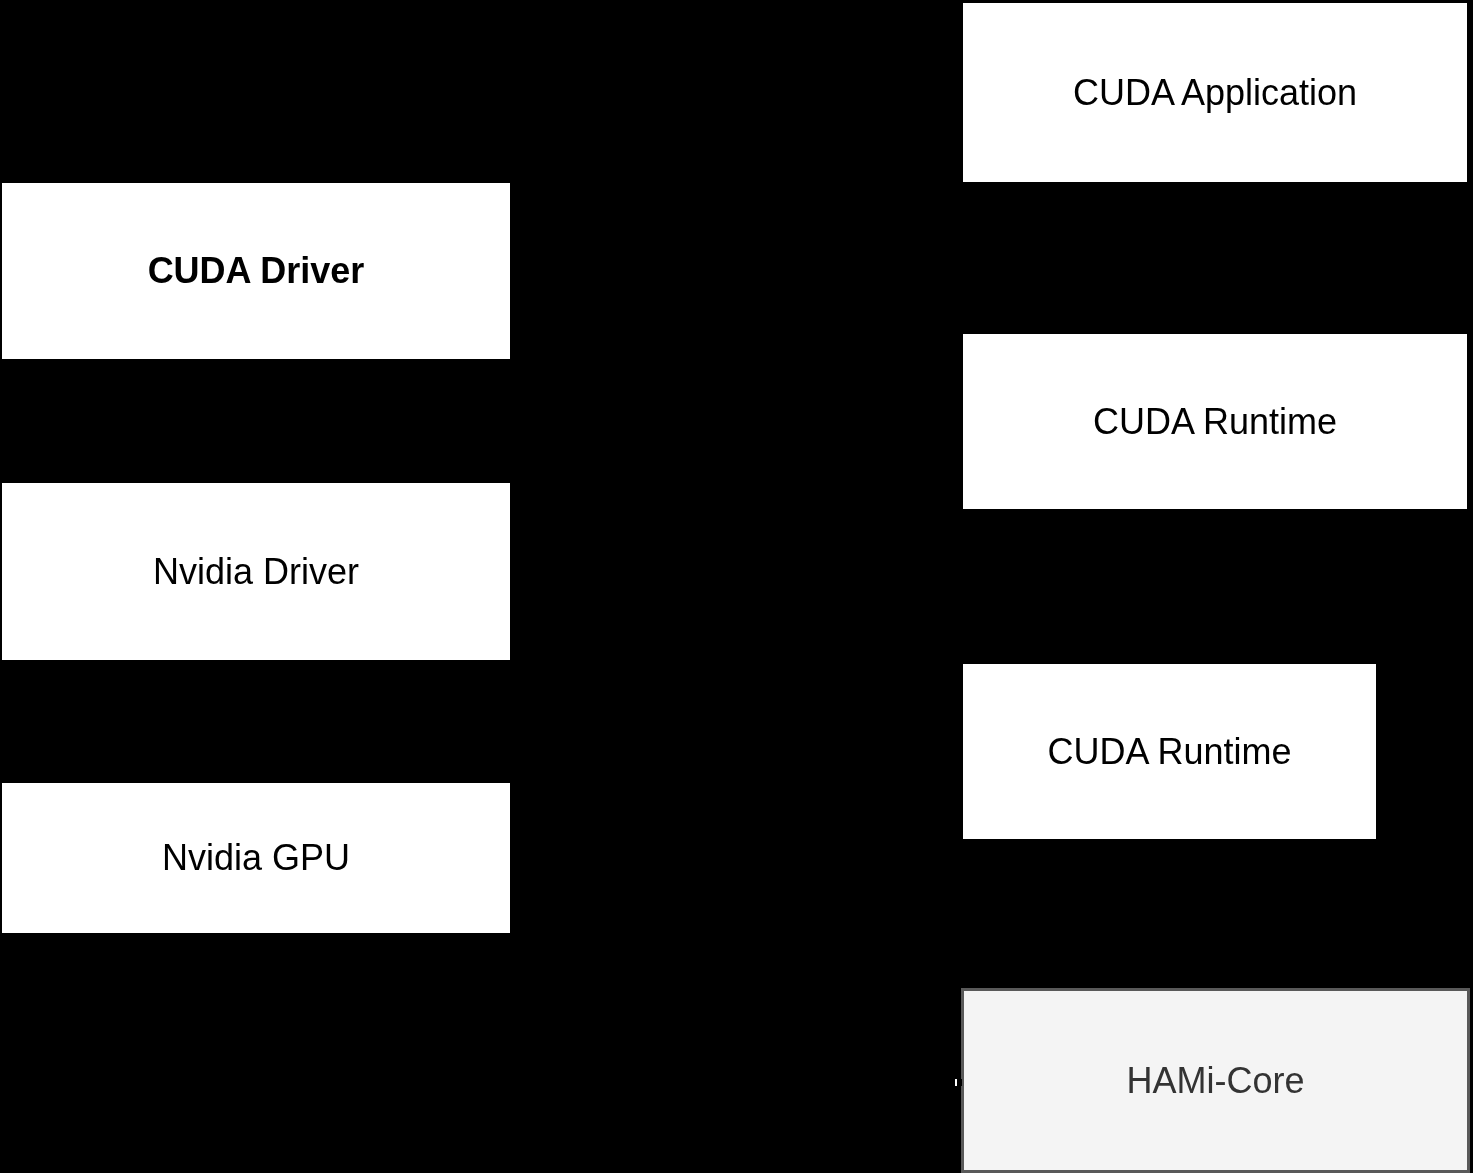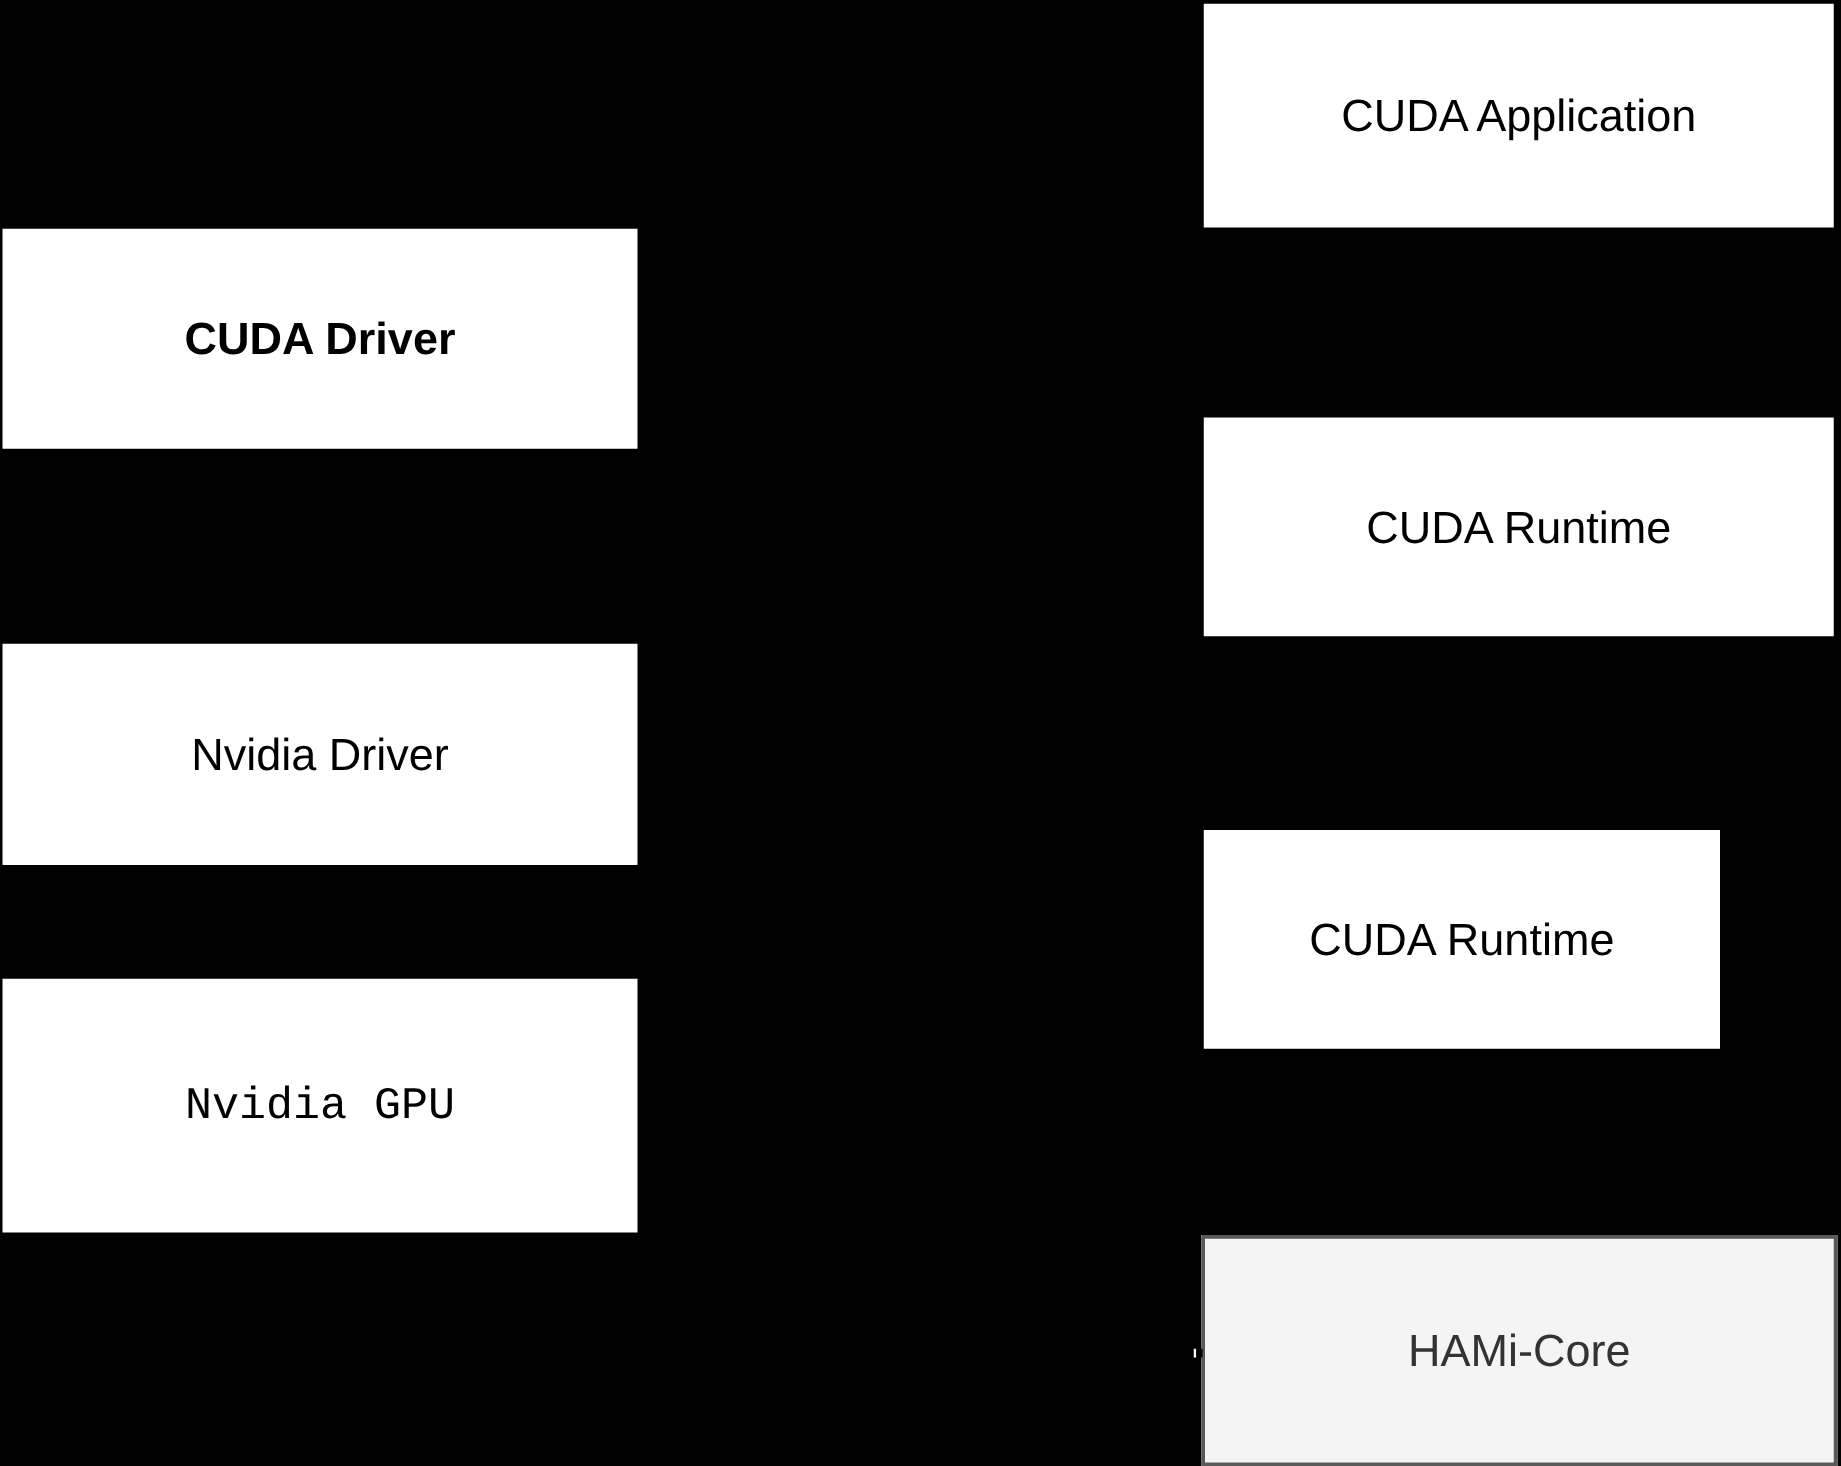--- a/index.html
+++ b/index.html
@@ -23,22 +23,22 @@
     align-items: center;
     justify-content: center;
     font-size: 36px;
     line-height: 1.2;
     letter-spacing: 0px;
     box-sizing: border-box;
     white-space: nowrap;
   }
   
   .node--cuda-driver   { left: 2px;   top: 183px; width: 508px; height: 176px; font-weight: bold; }
-  .node--nvidia-driver { left: 2px;   top: 483px; width: 508px; height: 177px; margin-top: 32px; }
-  .node--nvidia-gpu    { left: 2px;   top: 783px; width: 508px; height: 203px; font-family: Liberation Mono, monospace; }
+  .node--nvidia-driver { left: 2px;   top: 483px; width: 508px; height: 177px; }
+  .node--nvidia-gpu    { left: 2px;   top: 783px; width: 508px; height: 150px; }
   
   .node--cuda-application { left: 963px; top: 3px;   width: 504px; height: 179px; }
   .node--cuda-library     { left: 963px; top: 334px; width: 504px; height: 175px; }
   .node--cuda-runtime     { left: 963px; top: 664px; width: 413px; height: 175px; }
   
   .node--hami-core {
     left: 961px; top: 988px; width: 509px; height: 185px;
     background: var(--hami-fill, #f4f4f4);
     border: 3px solid var(--hami-border, #595959);
     color: var(--hami-text, #333333);

